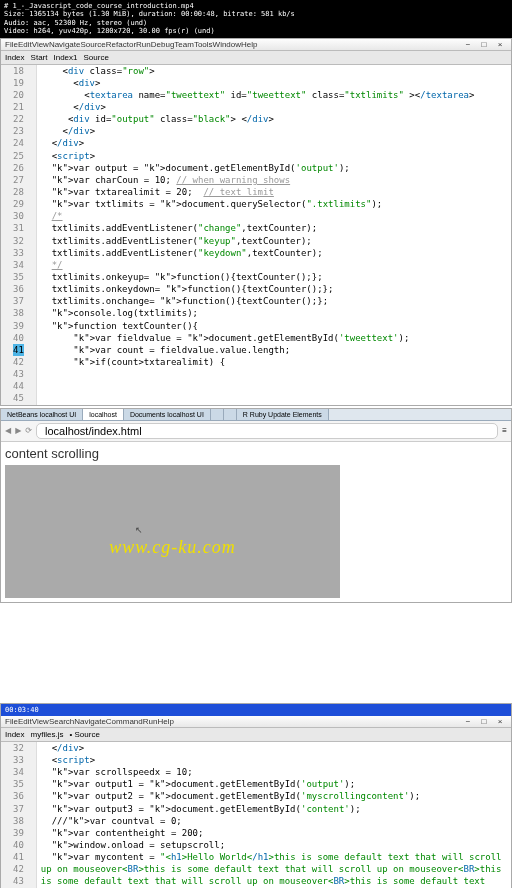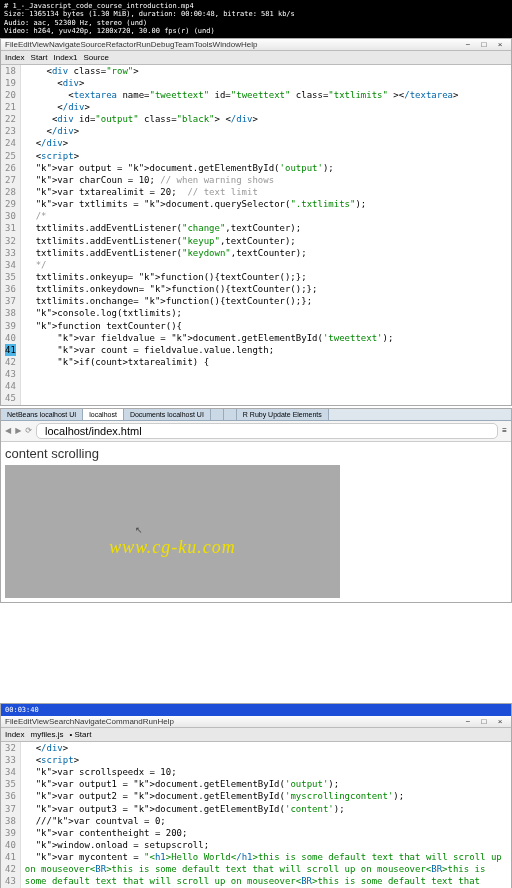--- a/index.html
+++ b/index.html
@@ -10,25 +10,25 @@
 .video-top div { white-space: nowrap; overflow: hidden; }
 
 
 .editor-window { border: 1px solid #aaa; }
 .menubar { background: linear-gradient(#fdfdfd,#e8e8e8); font-size: 8px; padding: 1px 4px; display: flex; color: #333; border-bottom: 1px solid #bbb; }
 .menubar span { cursor: default; }
 .titlebar-ctrl { margin-left: auto; display: flex; gap: 2px; }
 .titlebar-ctrl span { width: 14px; text-align: center; font-size: 8px; }
 .tabbar { background: #e8e8e8; font-size: 8px; padding: 2px 4px; border-bottom: 1px solid #bbb; display: flex; gap: 6px; }
 .code-area { display: flex; background: #fff; font-family: Consolas, monospace; font-size: 9px; line-height: 1.35; }
-.gutter { background: #f0f0f0; color: #888; text-align: center; padding: 0 4px; border-right: 1px solid #ddd; user-select: none; }
+.gutter { background: #f0f0f0; color: #888; text-align: center; padding: 0 12px; border-right: 1px solid #ddd; user-select: none; }
 .gutter .hl { background: #4db4e6; color: #000; }
 .code { padding: 0 4px; white-space: pre; overflow-x: auto; flex: 1; }
 .code .s { color: #008800; }
-.code .c { color: #999; }
+.code .c { color: #999; text-decoration: underline; }
 .code .t { color: #0066aa; }
 
 
 .browser-window { border: 1px solid #aaa; margin-top: 2px; }
 .brow-tabs { background: #dfe7ee; display: flex; font-size: 7px; border-bottom: 1px solid #9ab; }
 .brow-tab { padding: 2px 6px; border-right: 1px solid #9ab; background: #cbd9e6; }
 .brow-tab.active { background: #fff; }
 .brow-toolbar { background: #f5f5f5; display: flex; align-items: center; padding: 2px 4px; gap: 4px; border-bottom: 1px solid #ccc; font-size: 8px; }
 .brow-toolbar .nav-btn { color: #888; }
 .brow-toolbar .url { flex: 1; border: 1px solid #ccc; border-radius: 5px; padding: 1px 8px; font-size: 11px; background: #fff; }
@@ -155,21 +155,21 @@
     <span>Help</span>
     <div class="titlebar-ctrl">
       <span>−</span>
       <span>□</span>
       <span>×</span>
     </div>
   </div>
   <div class="tabbar">
     <span>Index</span>
     <span>myfiles.js</span>
-    <span>• Start</span>
+    <span>• Source</span>
   </div>
   <div class="code-area">
     <div class="gutter" id="gutter2">
         <div>32</div>
         <div>33</div>
         <div>34</div>
         <div>35</div>
         <div>36</div>
         <div>37</div>
         <div>38</div>

